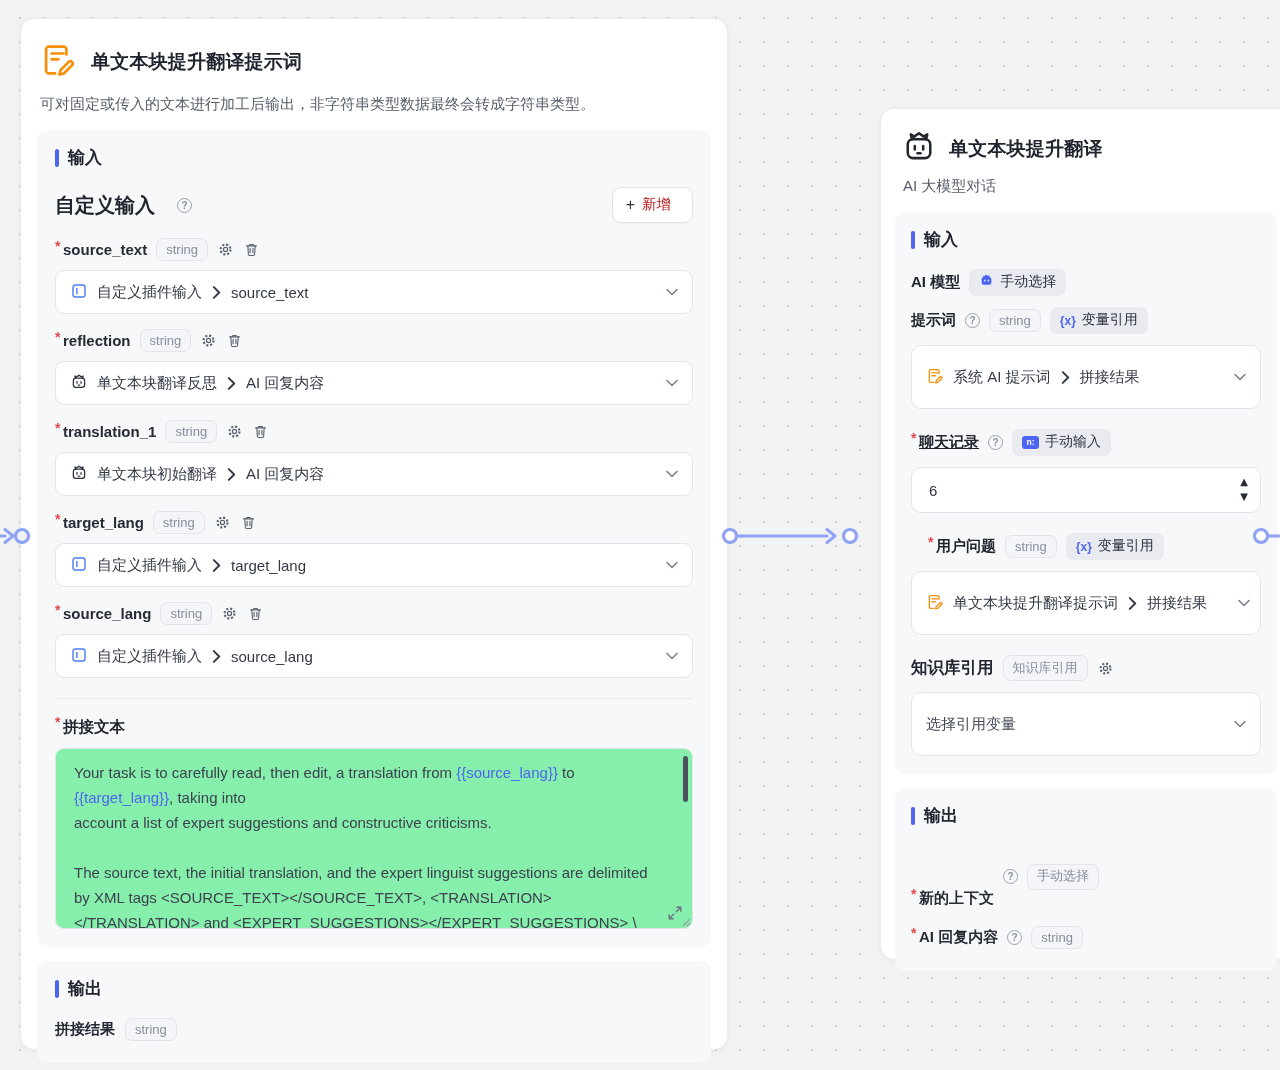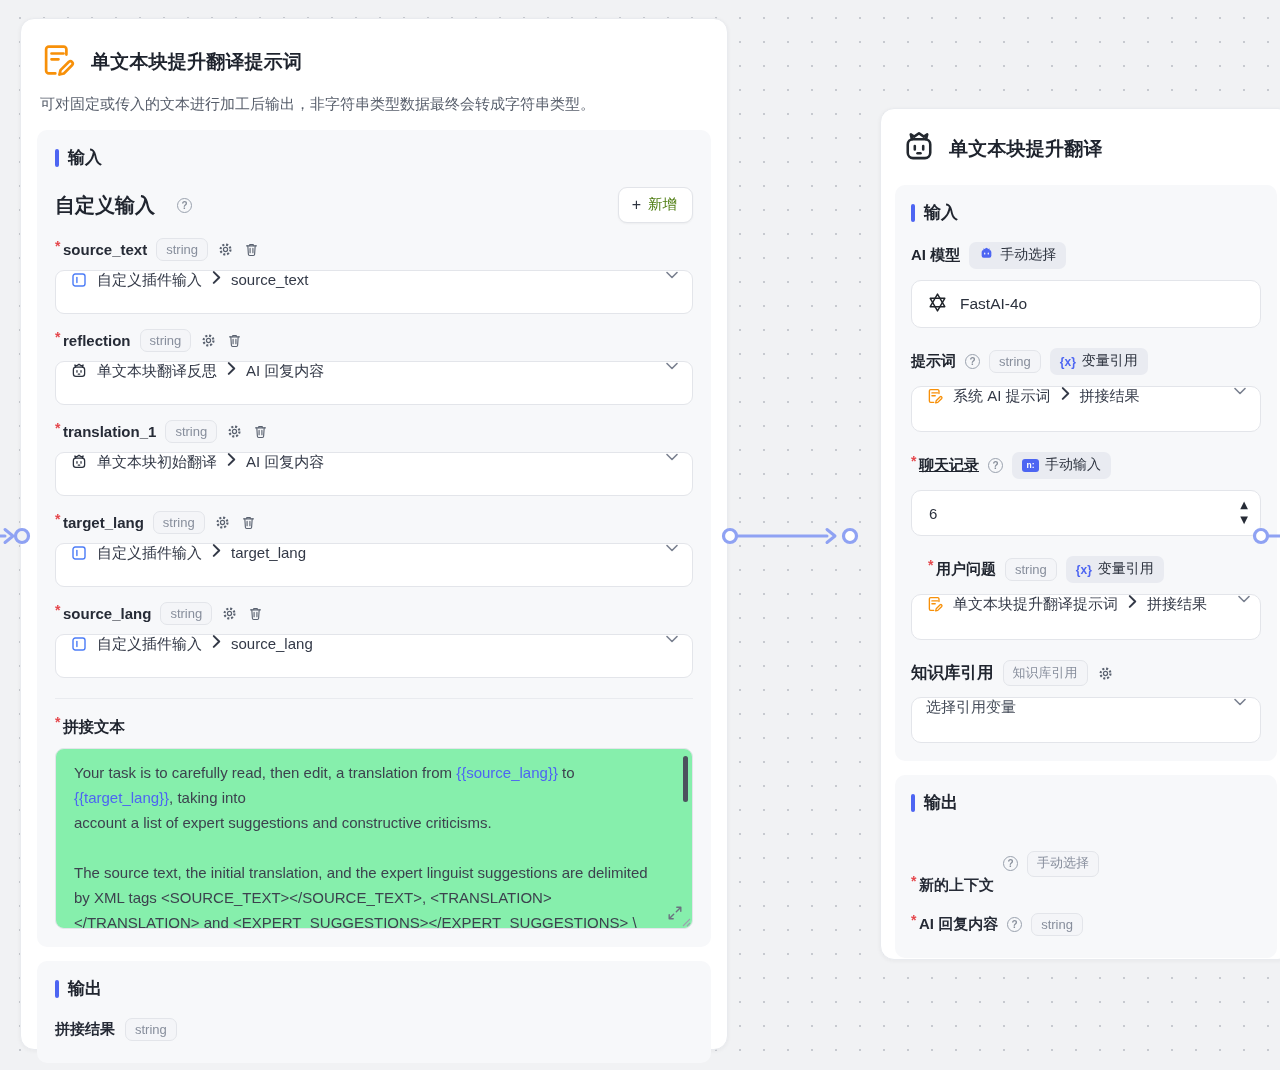--- a/index.html
+++ b/index.html
@@ -33,22 +33,22 @@
 
   .sec-head { display:flex; align-items:center; gap:9px; margin-bottom:18px; }
   .sec-bar { width:4px; height:18px; border-radius:2px; background:#4d65f2; }
   .sec-title { font-size:17px; font-weight:700; color:#20252f; }
 
   .row-between { display:flex; align-items:center; justify-content:space-between; margin-bottom:14px; }
   .lbl-strong { font-size:20px; font-weight:700; color:#20252f; display:inline-flex; align-items:center; gap:22px; }
 
   .btn-add {
     display:inline-flex; align-items:center; gap:7px; background:#fff;
-    border:1px solid #e2e4e9; border-radius:9px; padding:7px 15px 8px 13px;
-    font-size:14.5px; font-weight:500; color:#4d7c0f; cursor:pointer;
+    border:1px solid #e2e4e9; border-radius:9px; padding:7px 21px 8px 13px;
+    font-size:14.5px; font-weight:500; color:#b91c1c; cursor:pointer;
     box-shadow:0 1px 2px rgba(30,35,48,.05);
   }
   .plus::before { content:"+"; font-size:16px; line-height:1; color:#2e3440; }
 
   .qmark {
     display:inline-flex; align-items:center; justify-content:center;
     width:15px; height:15px; border:1.3px solid #9aa2ae; border-radius:50%;
     font-size:10px; color:#8a919d; font-weight:600; flex:none;
   }
   .qmark::after { content:"?"; }
@@ -68,24 +68,24 @@
     border-radius:7px; padding:4px 10px 5px; font-size:14px; font-weight:500; color:#2c323e;
   }
   .vx::after { content:"{x}"; color:#4d65f2; font-weight:700; font-size:12px; }
   .ni { display:inline-flex; align-items:center; justify-content:center; width:17px; height:13px;
         background:#4d65f2; border-radius:3px; }
   .ni::after { content:"n:"; color:#fff; font-size:8.5px; font-weight:700; line-height:1; }
 
   .ic-btn { display:inline-flex; align-items:center; cursor:pointer; }
 
   .select {
-    display:flex; align-items:flex-start; gap:9px; background:#fff; border:1px solid #e3e5ea;
+    display:flex; align-items:center; gap:9px; background:#fff; border:1px solid #e3e5ea;
     border-radius:9px; height:44px; padding:0 14px; font-size:15px; color:#333947; cursor:pointer;
   }
-  .node-right .select { height:46px; border-radius:10px; margin-bottom:20px; }
+  .node-right .select { height:64px; border-radius:10px; margin-bottom:20px; }
   .sel-text { white-space:nowrap; }
   .chev { margin-left:auto; display:inline-flex; }
   .crumb-sep { display:inline-flex; margin:0 1px; }
 
   .divider { border-top:1px solid #e9ebef; margin:20px 0 0 0; }
   .concat-lbl { margin:18px 0 10px 8px; font-size:15.5px; font-weight:700; color:#20252f; display:inline-block; }
 
   .textarea {
     position:relative; background:#86efac; border:1px solid #e3e5ea; border-radius:9px;
     padding:11px 26px 10px 18px; font-size:15px; line-height:25px; color:#3c424e;
@@ -398,46 +398,40 @@
       <span>
         <svg width="36" height="36" viewBox="0 0 24 24" fill="none" stroke="#23282f" stroke-width="1.7" stroke-linecap="round" stroke-linejoin="round">
             <path d="M7.3 6.8 6.5 3.6l2.3 1.5L12 2.8l3.2 2.3 2.3-1.5-.8 3.2"></path>
             <rect x="4.5" y="6.8" width="15" height="12.6" rx="3.5"></rect>
             <path d="M9.2 11.3v2.4M14.8 11.3v2.4"></path>
             <path d="M11 16.2h2"></path>
           </svg>
       </span>
       <span class="hdr-title">单文本块提升翻译</span>
     </div>
+    <div class="hdr-sub">AI 大模型对话</div>
 
     <div class="panel">
       <div class="sec-head">
         <span class="sec-bar"></span>
         <span class="sec-title">输入</span>
       </div>
 
       <div class="lblrow">
         <span class="lbl">AI 模型</span>
         <span class="badge-gray">
           <span><svg width="15" height="13" viewBox="0 0 24 22" fill="#4d65f2">
                 <path d="M7 5 6.3 2.4l2.1 1.1L12 1.4l3.6 2.1 2.1-1.1L17 5z"></path>
                 <rect x="3.8" y="5" width="16.4" height="13.4" rx="3.4"></rect>
                 <rect x="8" y="9.4" width="2" height="3.4" rx="1" fill="#fff"></rect>
                 <rect x="14" y="9.4" width="2" height="3.4" rx="1" fill="#fff"></rect>
               </svg></span>
           <span>手动选择</span>
         </span>
       </div>
-      <div class="model-select">
-        <span><svg width="23" height="23" viewBox="0 0 24 24" fill="none" stroke="#1f2329" stroke-width="1.5" stroke-linejoin="round">
-              <path d="M12 3.2 19.6 16.4H4.4z"></path>
-              <path d="M12 20.8 4.4 7.6h15.2z"></path>
-            </svg></span>
-        <span>FastAI-4o</span>
-      </div>
 
       <div class="lblrow">
         <span class="lbl">提示词</span>
         <span class="qmark"></span>
         <span class="badge-type">string</span>
         <span class="badge-gray">
           <span class="vx"></span>
           <span>变量引用</span>
         </span>
       </div>

